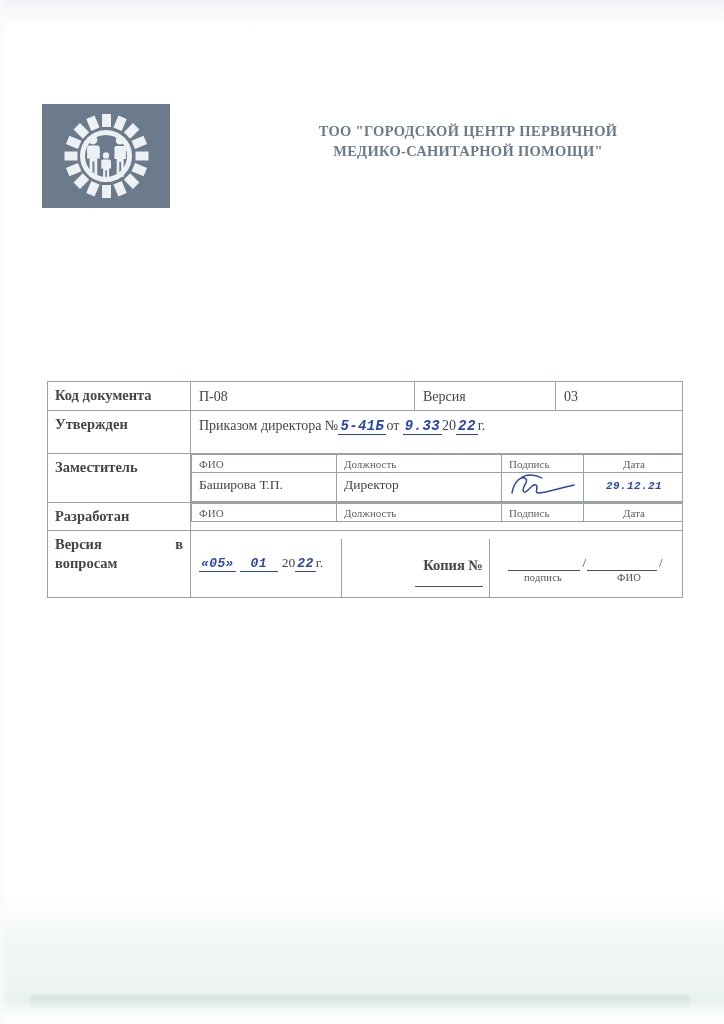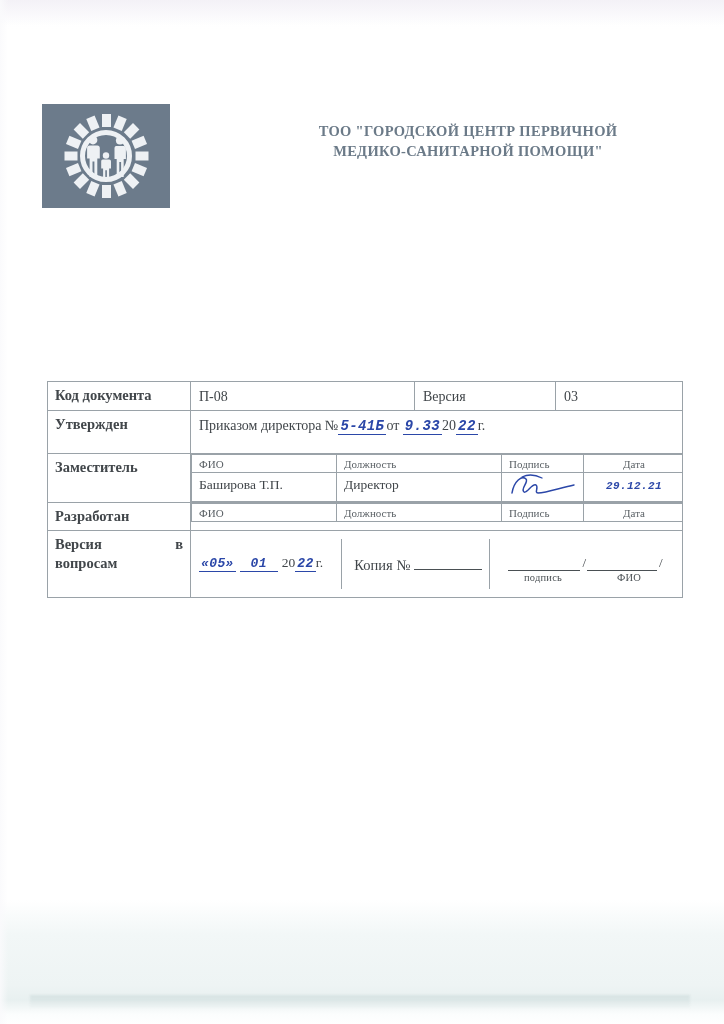--- a/index.html
+++ b/index.html
@@ -210,22 +210,23 @@
     width: 162px;
     border-right: 1px solid #9aa2a8;
     box-sizing: border-box;
     padding: 14px 6px 6px 8px;
   }
   .bi-copy {
     width: 158px;
     border-right: 1px solid #9aa2a8;
     box-sizing: border-box;
     padding: 18px 6px 6px 12px;
-    font-weight: normal;
+    font-weight: bold;
     font-size: 14.5px;
+    text-align: right;
   }
   .bi-sign {
     flex: 1;
     box-sizing: border-box;
     padding: 16px 10px 6px 10px;
   }
   .signline-row {
     display: flex;
     align-items: flex-end;
     justify-content: center;

